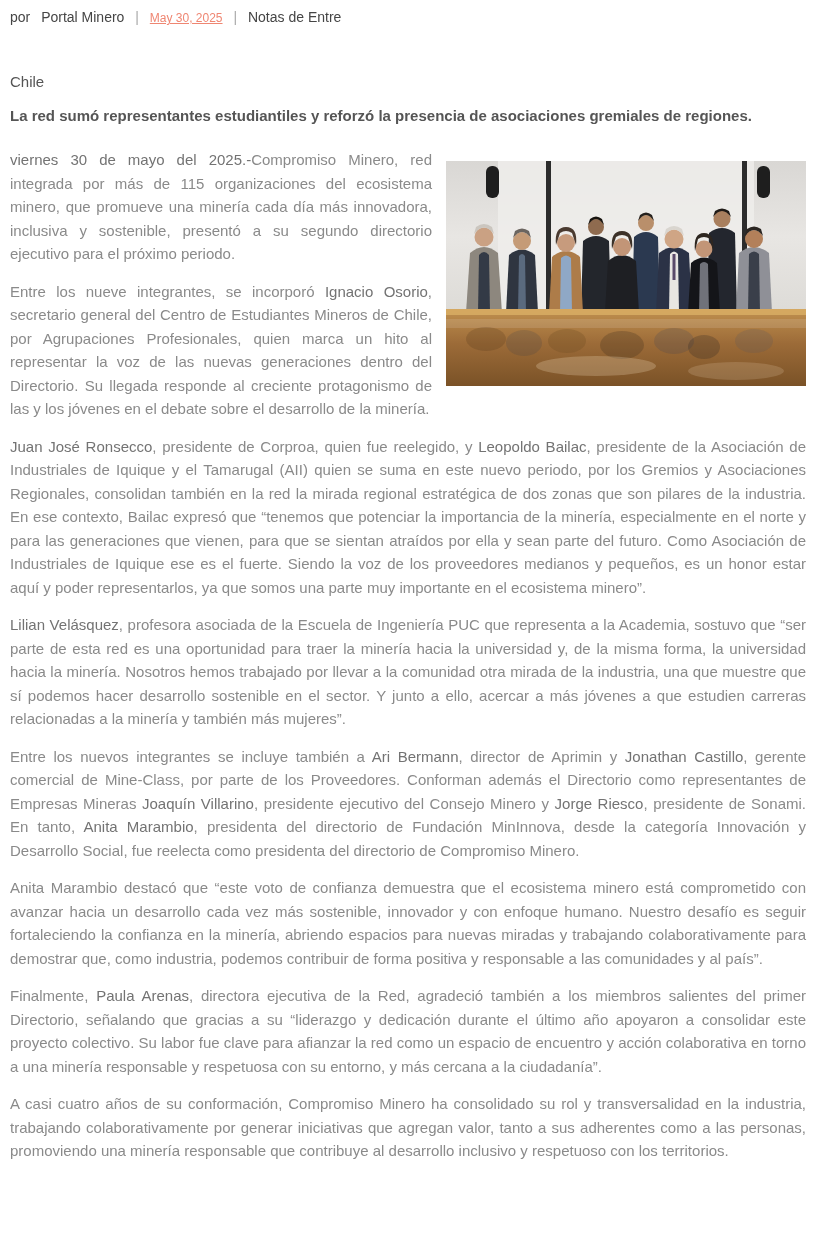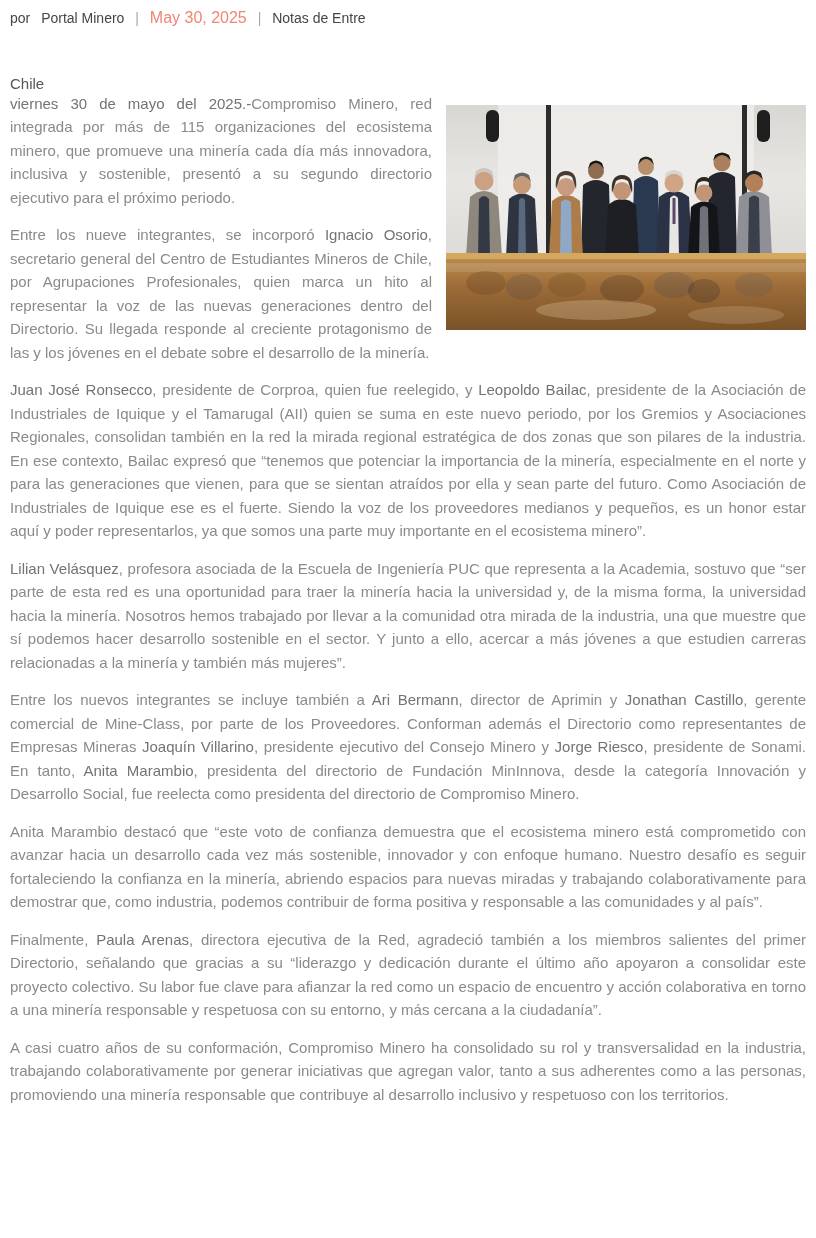--- a/index.html
+++ b/index.html
@@ -33,21 +33,21 @@
     letter-spacing:-0.2px;
   }
   .meta{
     font-size:14px;
     color:var(--meta);
     line-height:1.3;
   }
   .meta > * + *{margin-left:7px;}
   .meta a{color:var(--meta);text-decoration:none;cursor:pointer;}
   .meta .sep{color:var(--separator);font-weight:300;}
-  .meta .date{color:var(--date);font-size:16px;}
+  .meta .date{color:var(--date);font-size:12px;text-decoration:underline;}
   .location{
     margin:46px 0 0 0;
     font-size:15px;
     font-weight:normal;
     color:var(--heading);
   }
   .lead{
     margin:15px 0 22px 0;
     font-size:15px;
     font-weight:bold;
@@ -82,20 +82,21 @@
     <span>por</span>
     <a class="author">Portal Minero</a>
     <span class="sep">|</span>
     <span class="date">May 30, 2025</span>
     <span class="sep">|</span>
     <a class="category">Notas de Entre</a>
   </div>
 
   <p class="location">Chile</p>
 
+  <p class="lead">La red sumó representantes estudiantiles y reforzó la presencia de asociaciones gremiales de regiones.</p>
 
   <div class="article-body">
 
     <div class="photo-float">
 
       <svg viewBox="0 0 360 225" preserveAspectRatio="none" aria-hidden="true">
         <defs>
           <linearGradient id="wall" x1="0" y1="0" x2="0" y2="1">
             <stop offset="0" stop-color="#d9d7d4"></stop>
             <stop offset="0.5" stop-color="#e8e6e3"></stop>

